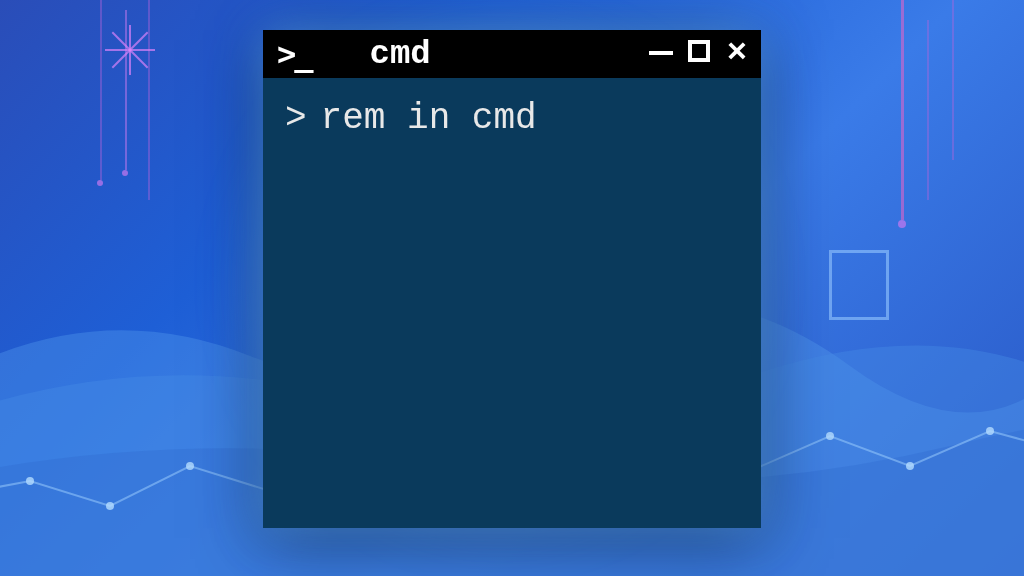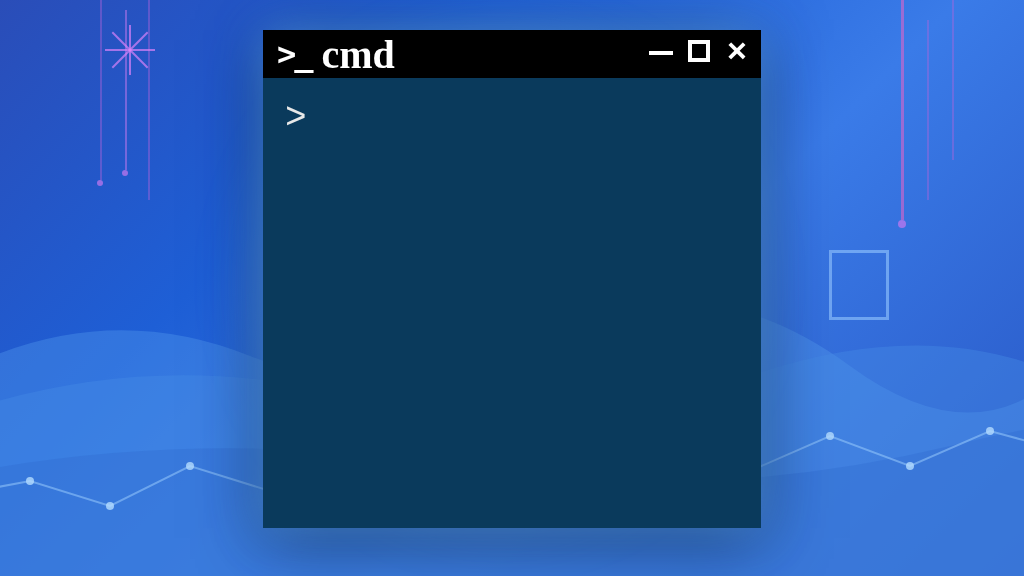--- a/index.html
+++ b/index.html
@@ -109,24 +109,25 @@
     .title-icon {
       font-size: 32px;
       font-weight: bold;
       font-family: 'Consolas', monospace;
       letter-spacing: -2px;
       margin-right: 10px;
       display: flex;
       align-items: center;
     }
     .title-text {
-      font-size: 40px;
+      font-size: 34px;
       font-weight: bold;
-      font-family: Liberation Serif, serif;
+      font-family: Liberation Mono, monospace;
       flex: 1;
+      margin-left: 48px;
     }
     .window-controls {
       display: flex;
       gap: 10px;
       align-items: center;
     }
     .ctrl {
       color: #fff;
       font-size: 28px;
       cursor: pointer;
@@ -211,15 +212,16 @@
     <span class="title-text">cmd</span>
     <div class="window-controls">
       <span class="ctrl"><span class="ctrl-min"></span></span>
       <span class="ctrl"><span class="ctrl-max"></span></span>
       <span class="ctrl ctrl-close">×</span>
     </div>
   </div>
   <div class="terminal-body">
     <div class="prompt-line">
       <span class="prompt-char">&gt;</span>
+      <span>rem in cmd</span>
     </div>
   </div>
 </div>
 
 </body></html>

